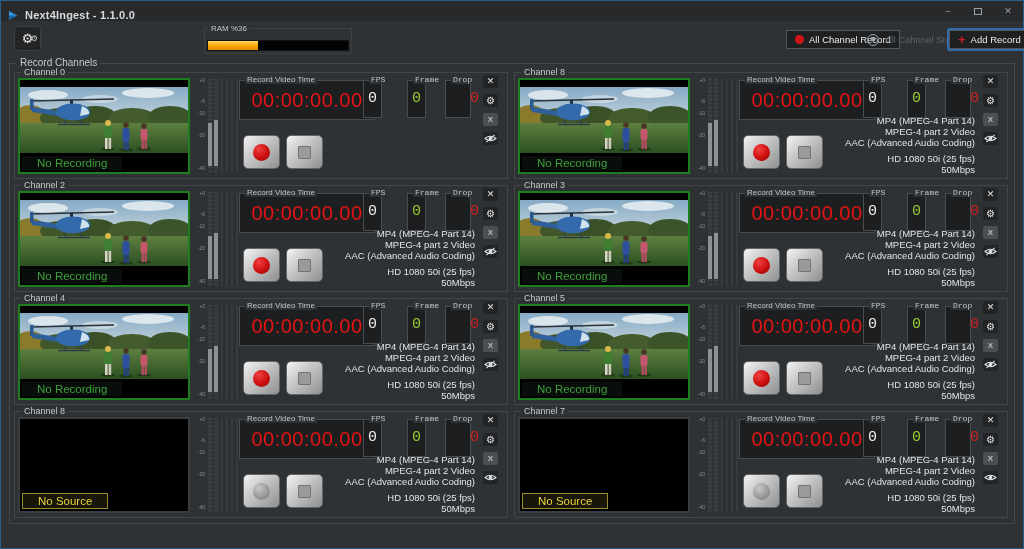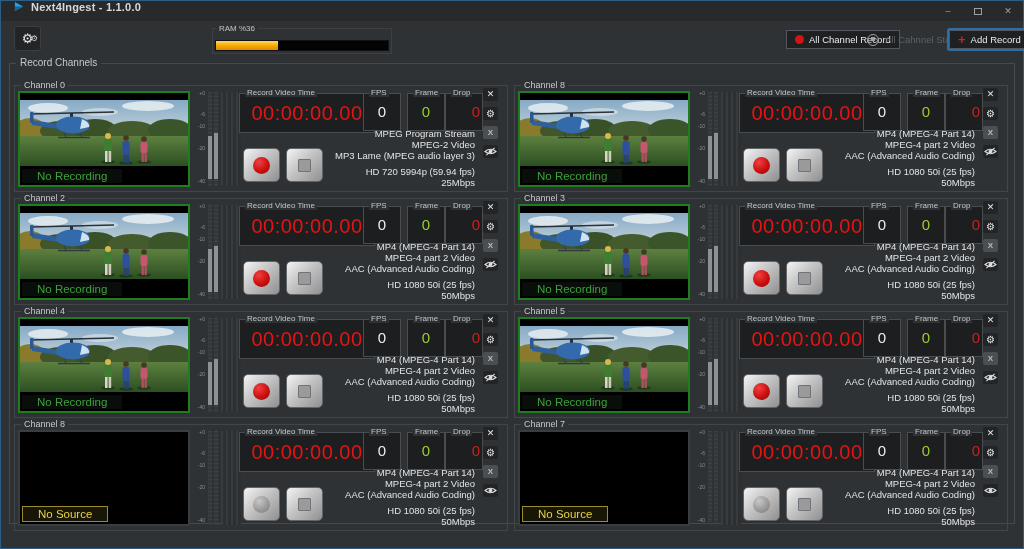--- a/index.html
+++ b/index.html
@@ -3,37 +3,37 @@
 <meta charset="utf-8">
 <style>
   * { box-sizing: border-box; margin: 0; padding: 0; }
   html,body { width:1024px; height:549px; overflow:hidden; background:#1b1d1f;
               font-family:"Liberation Sans", sans-serif; }
   .window { position:relative; width:1024px; height:549px; background:#2f3234;
             border:1px solid #2d5c86; }
 
   
   .titlebar { position:absolute; top:0; left:0; right:0; height:20px; background:#28292b;
-              display:flex; align-items:flex-start; padding-left:13px; }
+              display:flex; align-items:flex-end; padding-left:7px; }
   .logo { width:11px; height:11px; margin-right:6px; }
   .title-text { font-size:11px; color:#d6d9db; font-weight:bold; letter-spacing:.2px; }
   .win-controls { position:absolute; right:0; top:0; height:20px; display:flex; }
   .win-btn { width:30px; height:20px; color:#9aa0a4; font-size:9px; display:flex;
              align-items:center; justify-content:center; background:none; border:none; }
   .max-glyph { width:8px; height:7px; border:1px solid #9aa0a4; display:inline-block; }
 
   
   .toolbar { position:absolute; top:20px; left:0; right:0; height:36px; }
   .gear-btn { position:absolute; left:13px; top:5px; width:27px; height:25px; background:#222426;
               border:1px solid #3c3f42; border-radius:3px; color:#e3e5e6; font-size:13px;
               line-height:22px; text-align:center; }
   .gear-btn .mini-gear { position:absolute; right:2px; bottom:0; font-size:8px; color:#cfd2d4; }
   .perf { position:absolute; top:7px; height:26px; border:1px solid #3d4043; }
   .perf-cpu { left:35px; width:172px; }
-  .perf-ram { left:211px; width:180px; }
+  .perf-ram { left:203px; width:148px; }
   .perf-label { position:absolute; top:-5px; left:3px; font-size:8px; color:#c3c6c8;
                 background:#2f3234; padding:0 3px; white-space:nowrap; }
   .perf-track { position:absolute; left:2px; right:2px; bottom:2px; height:11px; background:#030303;
                 border:1px solid #ololol; border:1px solid #101214; }
   .perf-fill { position:absolute; left:0; top:0; bottom:0; }
   .cpu-fill { background:linear-gradient(180deg,#121212,#060606); }
   .ram-fill { background:linear-gradient(180deg,#ffd75e 0%,#f7a600 55%,#e08a00 100%); }
 
   .tb-btn { position:absolute; top:9px; height:19px; background:#1e2022; border:1px solid #54585c;
             color:#e8eaec; font-size:9.5px; display:flex; align-items:center; gap:5px;
@@ -49,21 +49,21 @@
   .stop-all-label { color:#5c6164; font-size:9.5px; }
   .btn-add { left:948px; box-shadow:0 0 0 2px #2f6da8; border-radius:1px; }
   .add-plus { color:#d02020; font-weight:bold; font-size:13px; line-height:10px; }
 
   
   .groupbox { position:absolute; left:8px; top:62px; right:8px; bottom:24px;
               border:1px solid #46494c; }
   .group-label { position:absolute; top:-7px; left:6px; font-size:10px; color:#c6c9cb;
                  background:#2f3234; padding:0 4px; }
   .channels-grid { position:absolute; left:4px; top:8px; display:grid;
-                   grid-template-columns:494px 494px; grid-auto-rows:107px; gap:6px 6px;margin-top:13px; }
+                   grid-template-columns:494px 494px; grid-auto-rows:107px; gap:6px 6px; }
 
   
   .channel { position:relative; border:1px solid #434649; }
   .ch-label { position:absolute; top:-6px; left:6px; font-size:9px; color:#c6c9cb;
               background:#2f3234; padding:0 3px; z-index:2; }
 
   .video-box { position:absolute; left:3px; top:5px; width:172px; height:96px; background:#000;
                border:2px solid #3a3d3f; overflow:hidden; }
   .has-source .video-box { border-color:#1f7d1f; }
   .scene { position:absolute; left:0; top:7px; width:100%; height:66px; display:none; }
@@ -87,21 +87,21 @@
   .stripes { position:absolute; left:26px; top:1px; bottom:1px; width:20px;
              background:repeating-linear-gradient(90deg,#383b3e 0 2px,#2d3032 2px 5px); }
 
   
   .statbox { position:absolute; border:1px solid #4a4d50; background:#1c1e1f; }
   .box-label { position:absolute; top:-6px; left:5px; font-size:8px; color:#c3c6c8;
                background:#2f3234; padding:0 2px; white-space:nowrap; }
   .timebox { left:224px; top:7px; width:136px; height:40px; }
   .time-value { display:block; text-align:center; line-height:38px; font-size:20px;
                 color:#e51414; letter-spacing:.5px; }
-  .stat { top:7px; width:38px; height:38px; }
+  .stat { top:7px; width:19px; height:38px;font-family:Liberation Mono, monospace; }
   .stat-fps { left:348px; } .stat-frame { left:392px; } .stat-drop { left:430px;padding-left:24px; }
   .stat-value { display:block; text-align:center; line-height:35px; font-size:15px; }
   .stat-fps .stat-value { color:#eceeef; }
   .stat-frame .stat-value { color:#9acd32; }
   .stat-drop .stat-value { color:#cc2020; }
 
   
   .fmt { position:absolute; top:42px; right:32px; text-align:right; font-size:9.5px;
          color:#e2e4e6; line-height:11px; }
   .fmt .gap { height:5px; }
@@ -263,28 +263,20 @@
     </div>
     <div class="statbox stat stat-frame">
       <span class="box-label">Frame</span>
       <span class="stat-value">0</span>
     </div>
     <div class="statbox stat stat-drop">
       <span class="box-label">Drop</span>
       <span class="stat-value">0</span>
     </div>
 
-    <div class="fmt">
-      <div>MPEG Program Stream</div>
-      <div>MPEG-2 Video</div>
-      <div>MP3 Lame (MPEG audio layer 3)</div>
-      <div class="gap"></div>
-      <div>HD 720 5994p (59.94 fps)</div>
-      <div>25Mbps</div>
-    </div>
 
     <button class="media-btn btn-rec">
       <span class="rec-circle"></span>
     </button>
     <button class="media-btn btn-stop">
       <span class="stop-square"></span>
     </button>
 
     <div class="icons">
       <button class="ic ic-close">✕</button>

